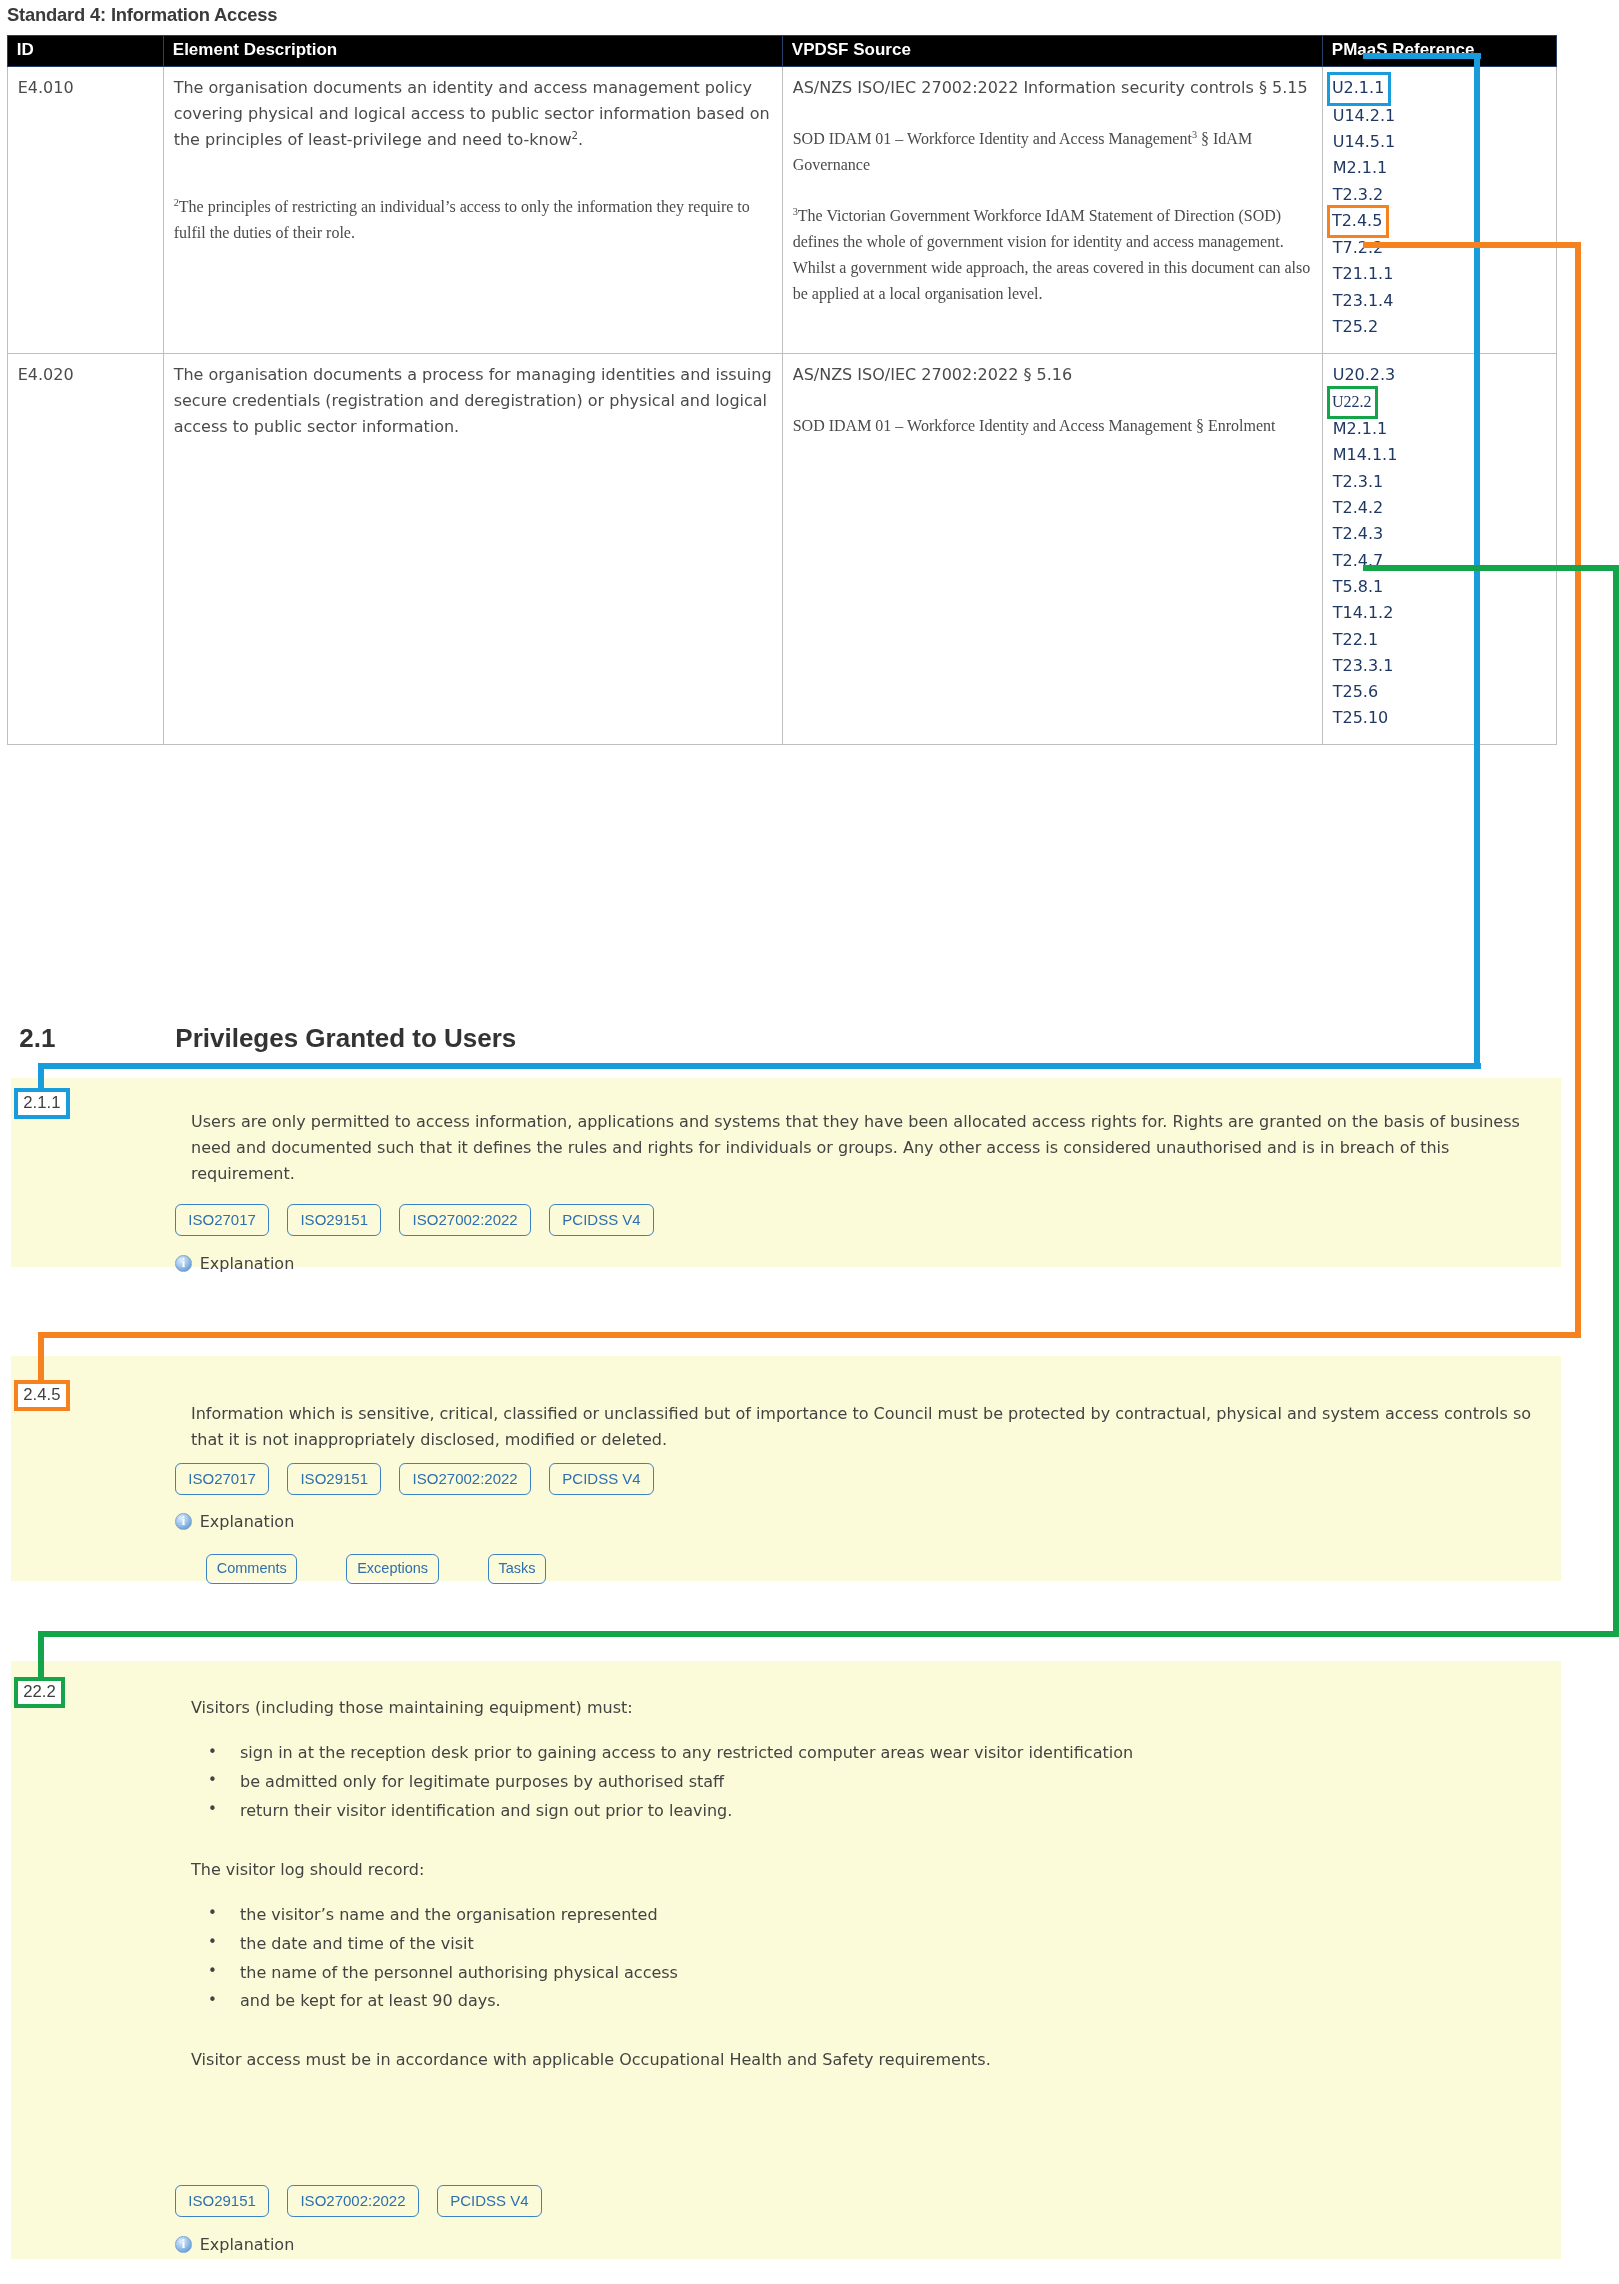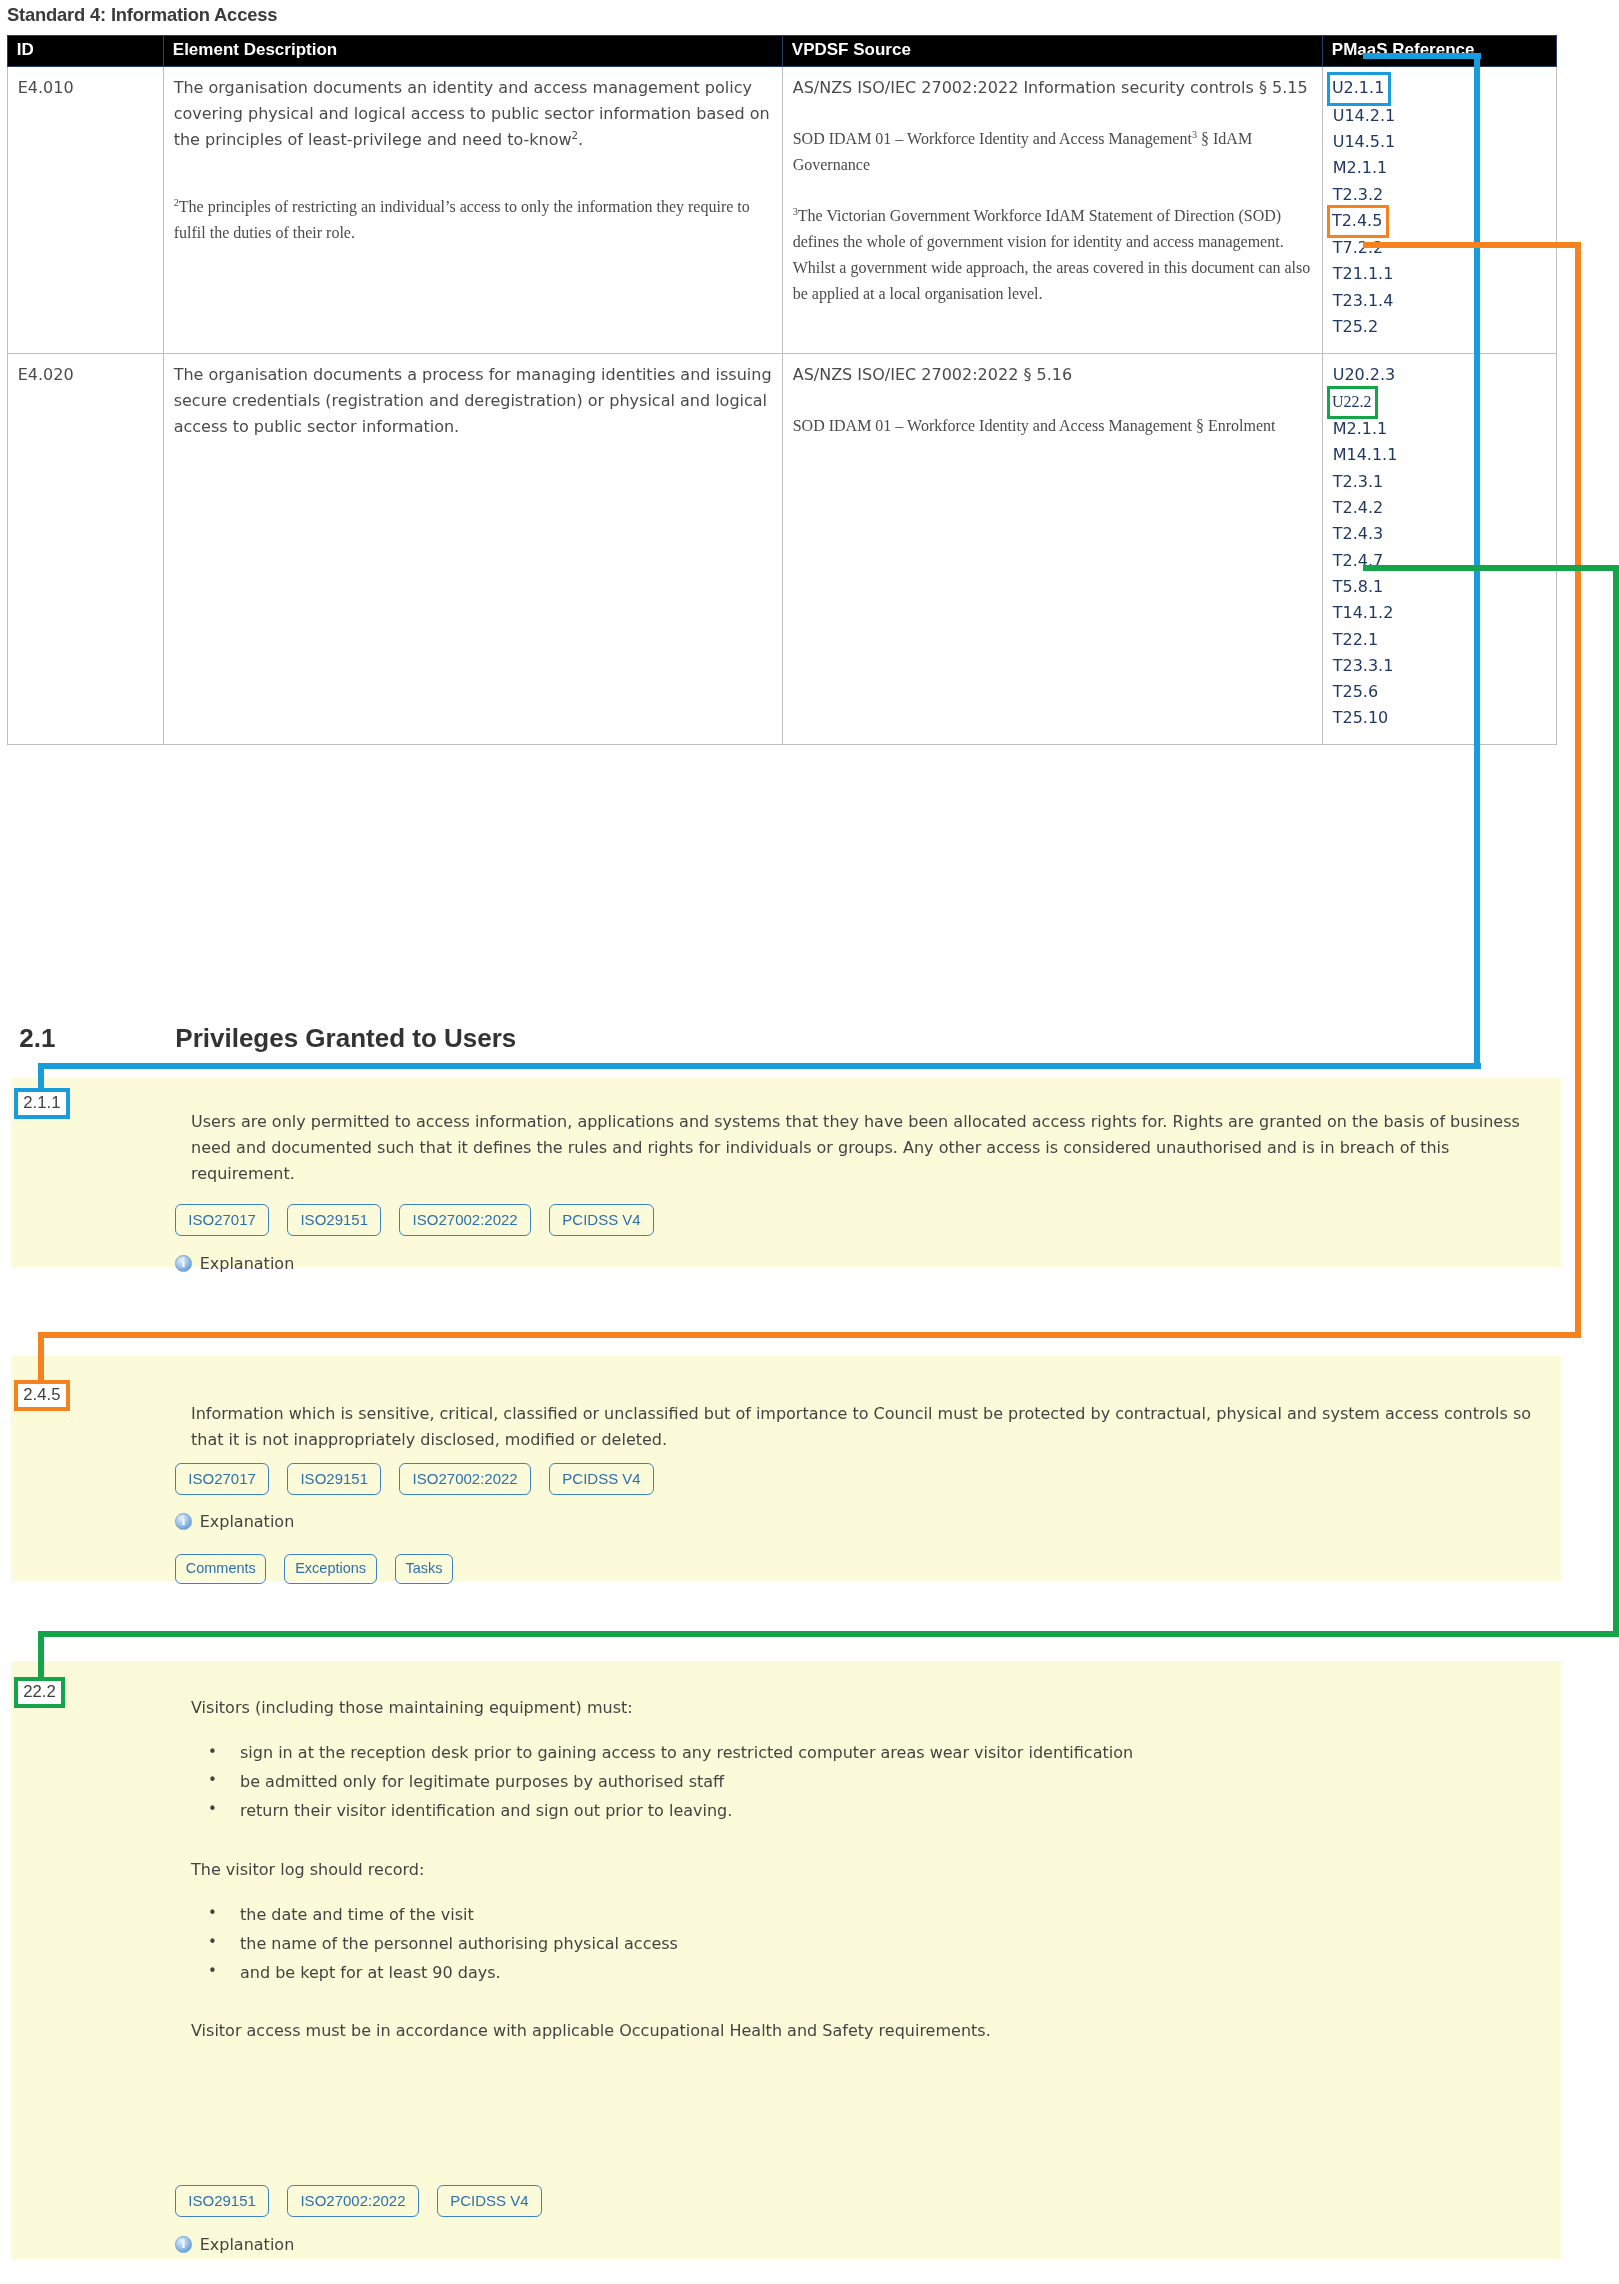--- a/index.html
+++ b/index.html
@@ -159,21 +159,21 @@
     border: 0.9px solid #3b82c4;
     border-radius: 6.1px;
     background: transparent;
     color: #2e6fae;
     font-family: "Liberation Sans", sans-serif;
     font-size: 15px;
     padding: 7px 12.3px 8px 12.3px;
     line-height: 1;
     white-space: nowrap;
   }
-  .chip.small { font-size: 14.5px; padding: 6.1px 9.7px 7px 9.7px; }
+  .chip.small { font-size: 14.5px; padding: 6.1px 9.7px 7px 9.7px; margin-left: 31px; }
 
   
   .explanation {
     position: absolute;
     left: 175px;
     display: flex;
     align-items: center;
     gap: 8px;
     font-size: 16px;
     color: #434343;
@@ -324,20 +324,21 @@
 <div class="req-badge" id="badge-222">22.2</div>
 <div class="req-body" style="top:1679px;">
   <p>Visitors (including those maintaining equipment) must:</p>
   <ul>
     <li>sign in at the reception desk prior to gaining access to any restricted computer areas wear visitor identification</li>
     <li>be admitted only for legitimate purposes by authorised staff</li>
     <li>return their visitor identification and sign out prior to leaving.</li>
   </ul>
   <p class="spaced" style="margin-top:2.05em">The visitor log should record:</p>
   <ul>
+    <li>the visitor’s name and the organisation represented</li>
     <li>the date and time of the visit</li>
     <li>the name of the personnel authorising physical access</li>
     <li>and be kept for at least 90 days.</li>
   </ul>
   <p class="spaced" style="margin-top:2.05em">Visitor access must be in accordance with applicable Occupational Health and Safety requirements.</p>
 </div>
 <div class="chip-row" style="top:2185px;">
   <span class="chip">ISO29151</span>
   <span class="chip">ISO27002:2022</span>
   <span class="chip">PCIDSS V4</span>

